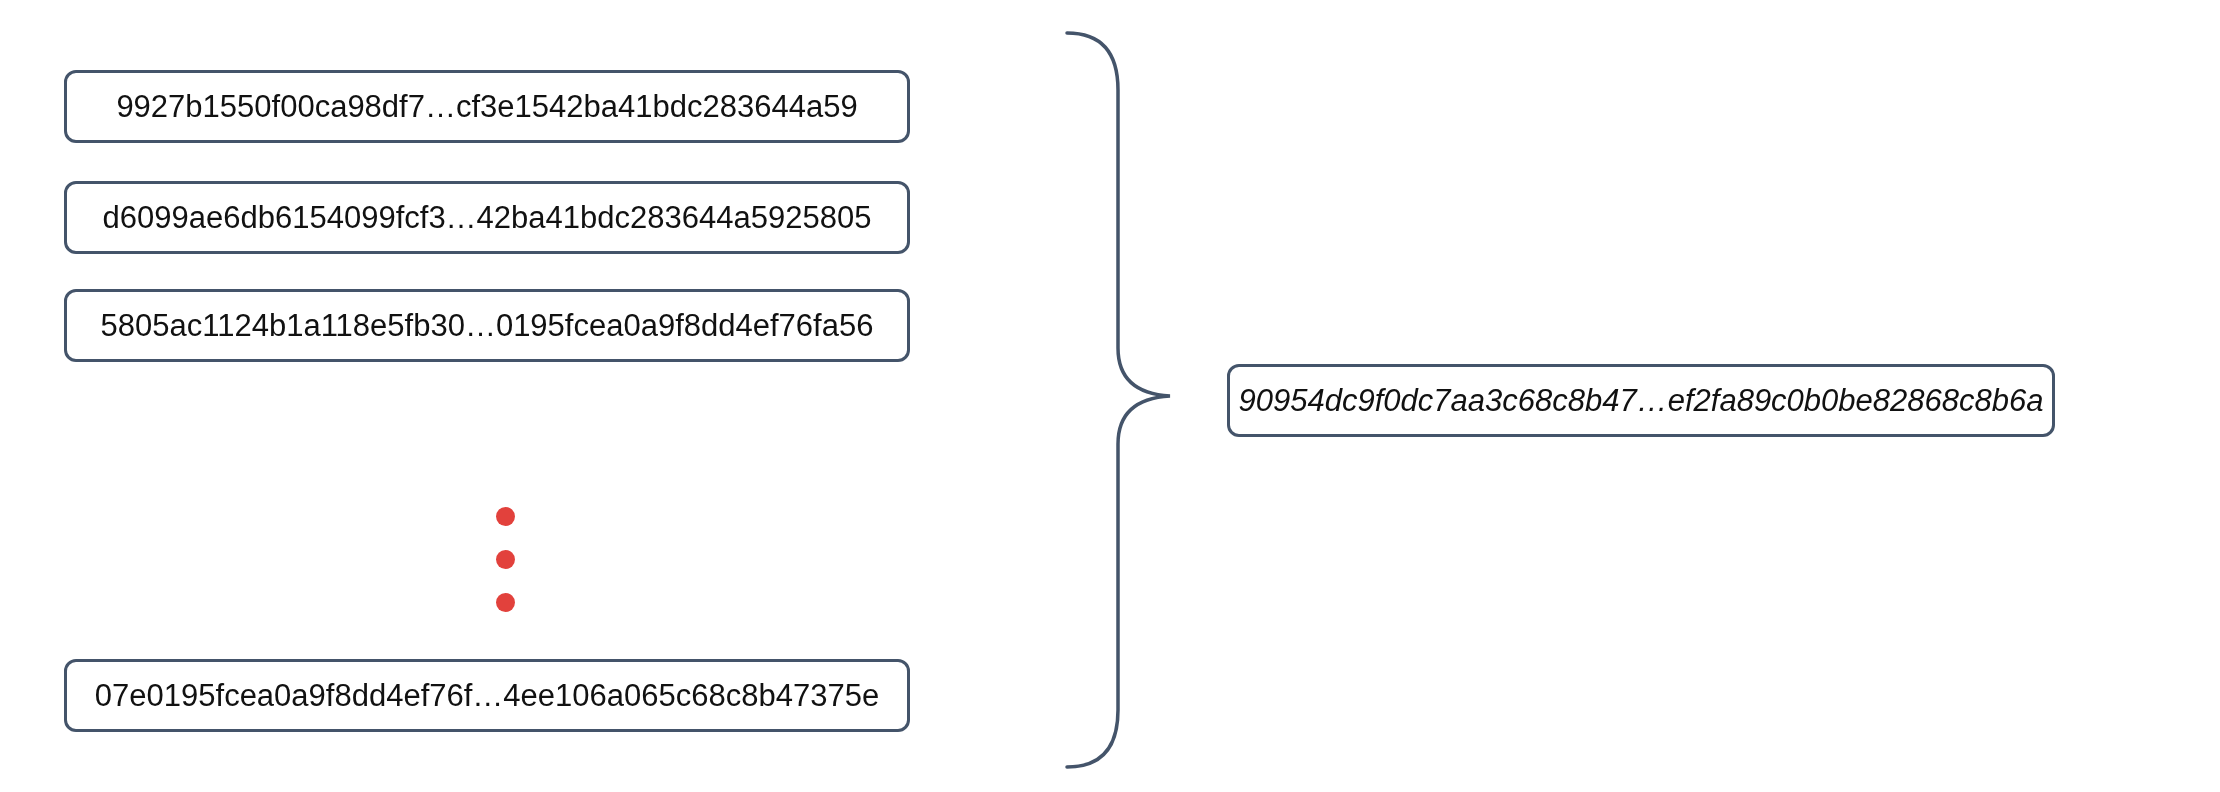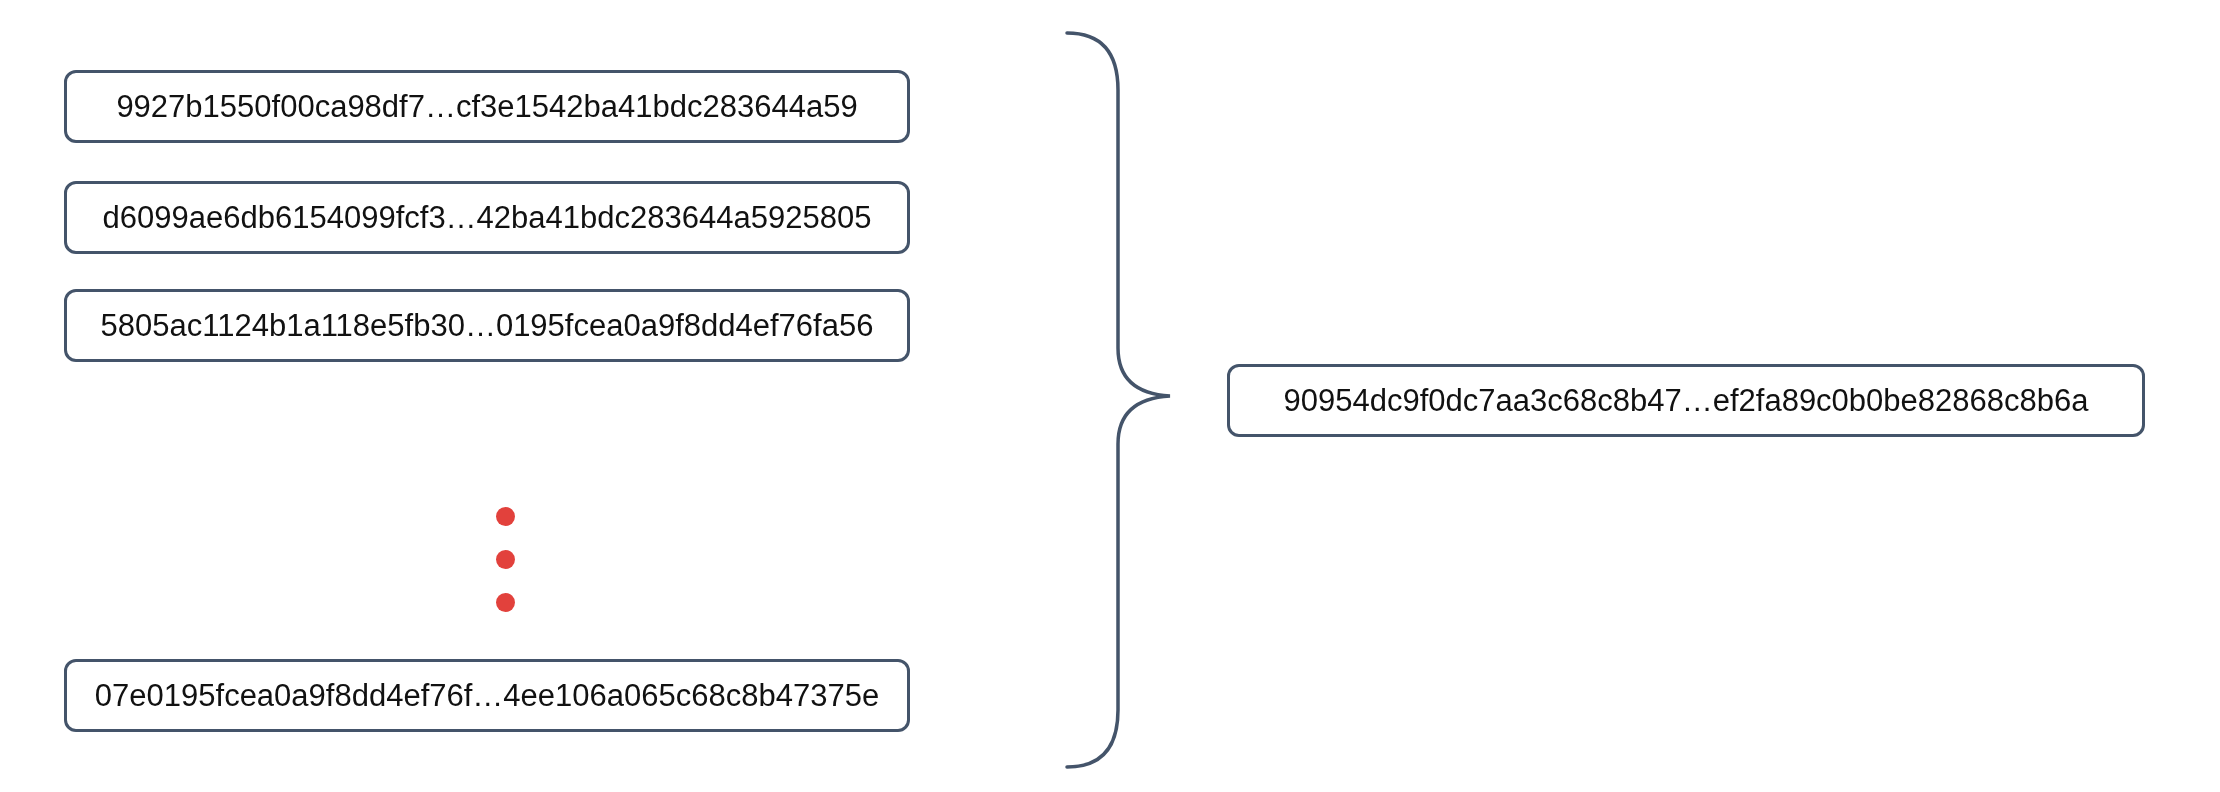--- a/index.html
+++ b/index.html
@@ -35,22 +35,23 @@
     height: 73px;
   }
   .box-1 { top: 70px; }
   .box-2 { top: 181px; text-align: center; }
   .box-3 { top: 289px; }
   .box-4 { top: 396px; }
   .box-5 { top: 643px; margin-top: 16px; }
   .result-box {
     left: 1227px;
     top: 364px;
-    width: 918px;
+    width: 828px;
     height: 73px;
+    font-style: italic;
   }
   .dot {
     position: absolute;
     width: 19px;
     height: 19px;
     border-radius: 50%;
     background: var(--dot, #e2413c);
     left: 496px;
   }
   .dot-1 { top: 507px; }

